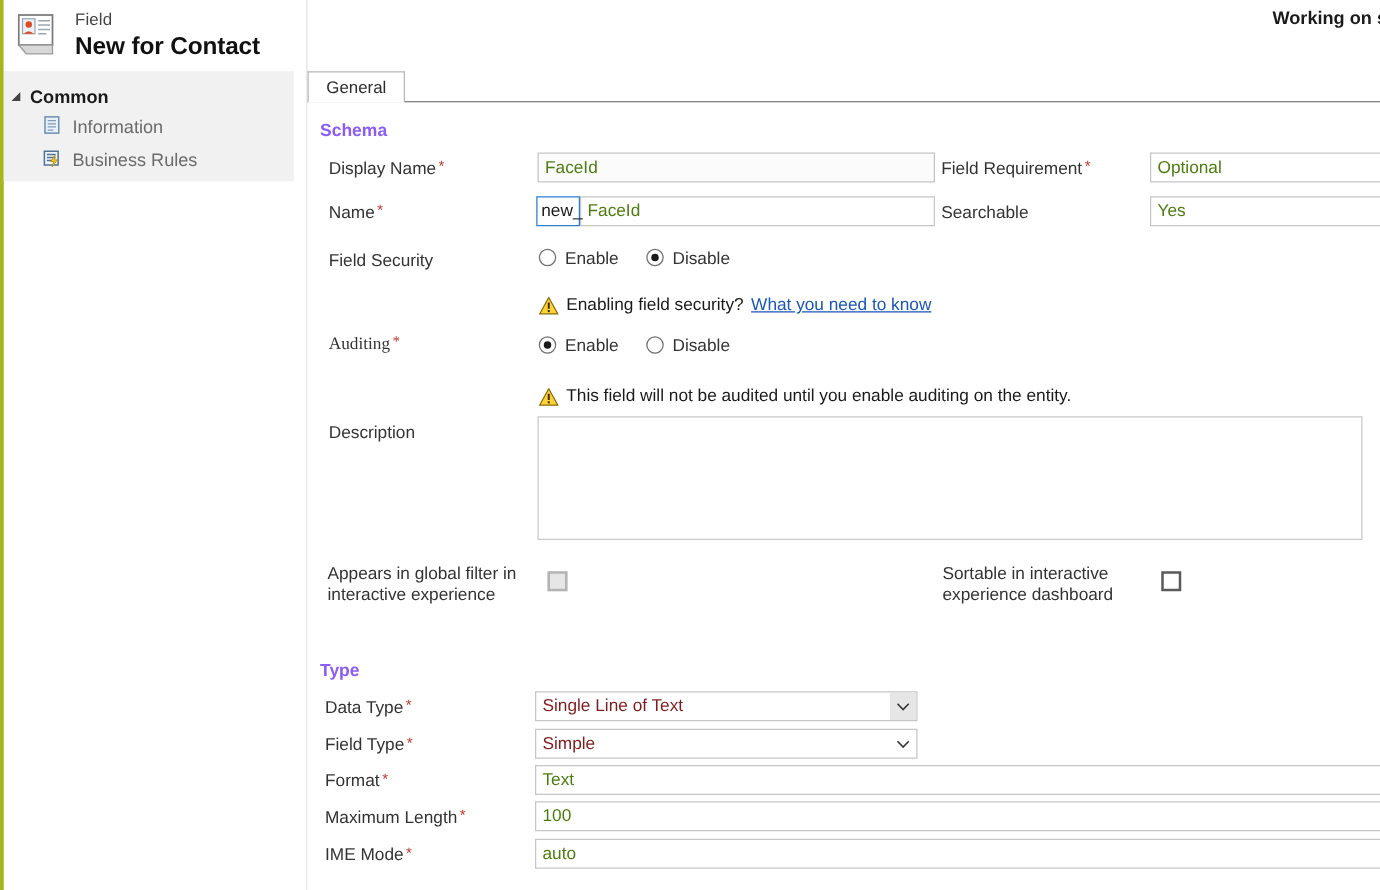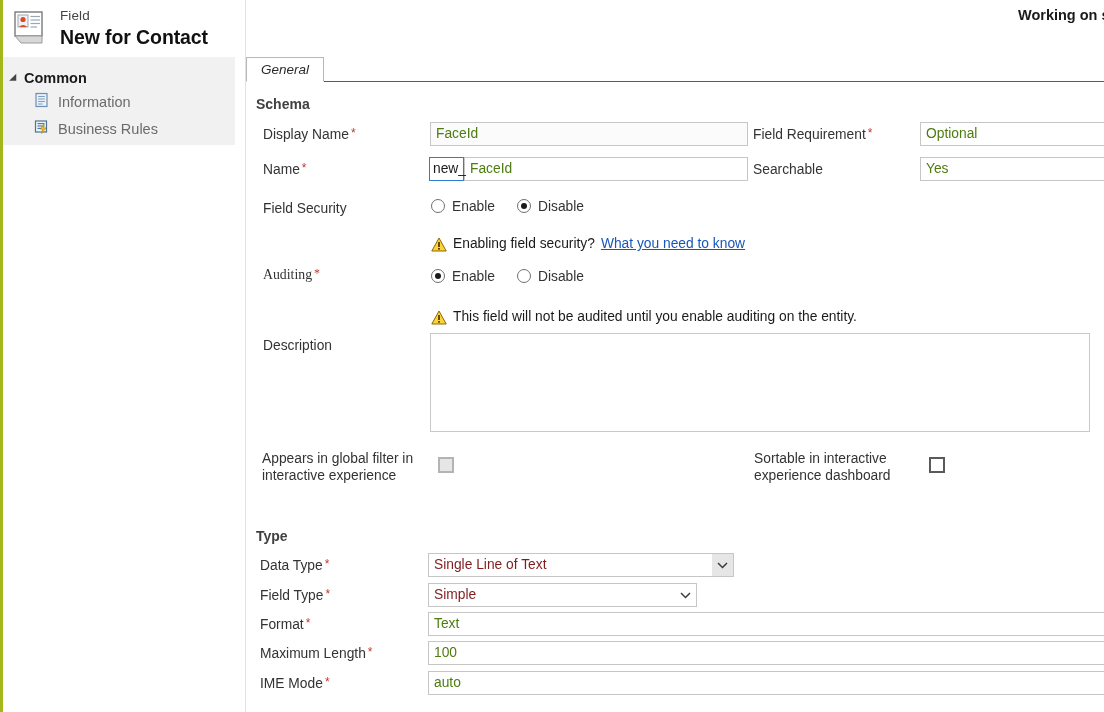--- a/index.html
+++ b/index.html
@@ -79,21 +79,21 @@
     display: flex; align-items: center; gap: 8px;
     font-size: 14.5px; color: #6b6b6b;
     white-space: nowrap;
   }
   .side-item.a { top: 35px; }
   .side-item.b { top: 62px; }
 
   
   .tabstrip {
     position: absolute; left: 246px; top: 57px;
-    width: 858px; height: 25px; font-style: italic;
+    width: 858px; height: 25px;
   }
   .tabstrip-line {
     position: absolute; left: 0; bottom: 0;
     width: 858px; height: 1px; background: #5b5b5b;
   }
   .tab {
     position: absolute; left: 0; top: 0;
     height: 25px;
     padding: 0 14px;
     display: flex; align-items: center;
@@ -108,21 +108,21 @@
 
   
   .form {
     position: absolute; left: 246px; top: 82px;
     width: 858px; height: 630px;
     background: #ffffff;
   }
 
   .sec-title {
     position: absolute;
-    font-size: 14px; font-weight: bold; color: #404040;
+    font-size: 14px; font-weight: bold; color: #8b5cf6;
   }
   .lbl {
     position: absolute;
     font-size: 13.8px; color: #333333;
     line-height: 17px;
   }
   .req {
     color: #c1392b; font-size: 12px;
     vertical-align: top; line-height: 14px;
     margin-left: 2px;
@@ -382,21 +382,21 @@
       <span class="chev">
         <svg width="11" height="7" viewBox="0 0 11 7">
             <path d="M1 1 L5.5 5.6 L10 1" fill="none" stroke="#3a3a3a" stroke-width="1.4"></path>
           </svg>
       </span>
     </div>
 
     <div class="lbl" style="left:14px; top:505px;">
       <span>Field Type</span><span class="req">*</span>
     </div>
-    <div class="ddl" style="left:182px; top:501px; width:269px;">
+    <div class="ddl" style="left:182px; top:501px; width:306px;">
       <span>Simple</span>
       <span class="chev">
         <svg width="11" height="7" viewBox="0 0 11 7">
             <path d="M1 1 L5.5 5.6 L10 1" fill="none" stroke="#3a3a3a" stroke-width="1.4"></path>
           </svg>
       </span>
     </div>
 
     <div class="lbl" style="left:14px; top:534px;">
       <span>Format</span><span class="req">*</span>

